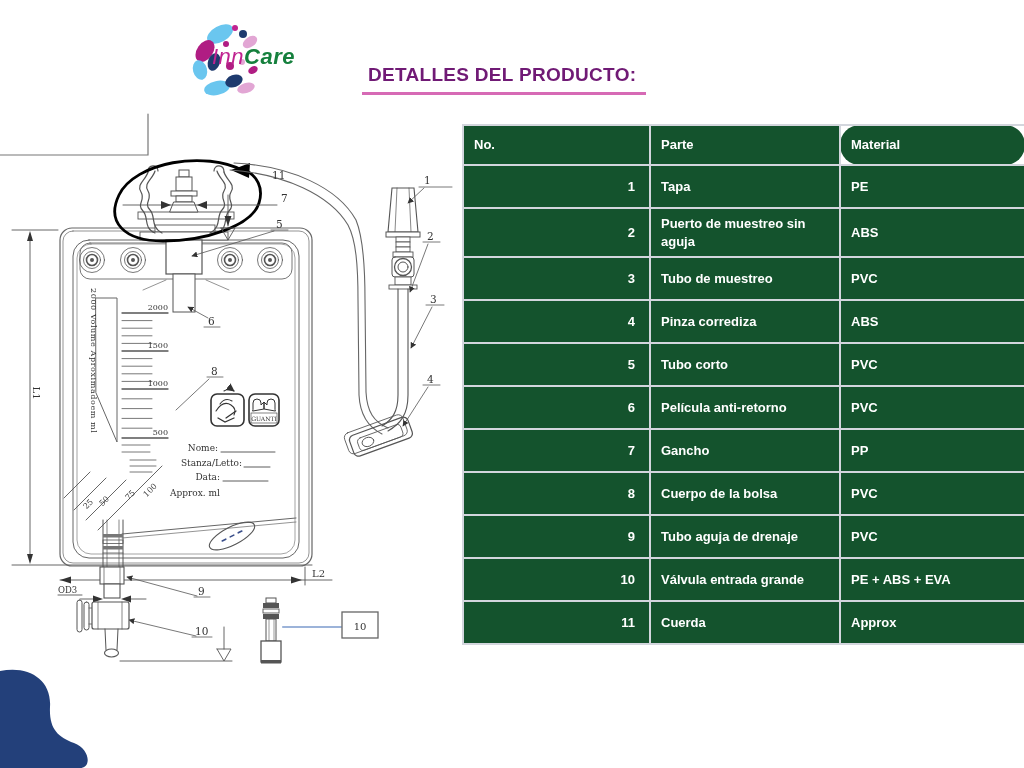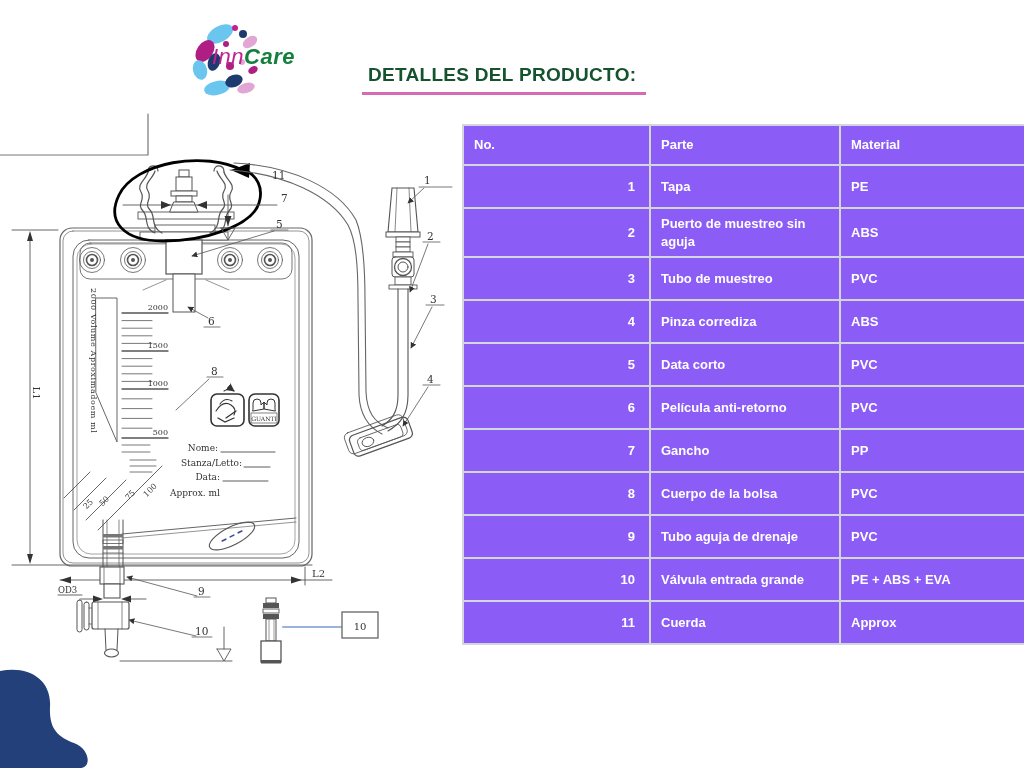--- a/index.html
+++ b/index.html
@@ -11,38 +11,38 @@
   .logo{position:absolute;left:190px;top:14px;width:130px;height:88px;}
   .logo svg{position:absolute;left:0;top:4px;}
   .logo-text{
     position:absolute;left:22px;top:30px;font-style:italic;font-size:22px;
     font-family:"Liberation Sans",sans-serif;letter-spacing:0.5px;white-space:nowrap;
   }
   .logo-inn{color:#c02390;font-weight:normal;margin-top:16px;}
   .logo-care{color:#15803d;font-weight:bold;}
   .page-title{
     position:absolute;left:362px;top:64px;
-    font-size:19px;font-weight:bold;color:#14532d;letter-spacing:0.3px;
+    font-size:19px;font-weight:bold;color:#701a75;letter-spacing:0.3px;
     padding:0 10px 6px 6px;border-bottom:3px solid #d66ab5;
   }
   
   .spec-table{
     position:absolute;left:462px;top:124px;border-collapse:collapse;
     table-layout:fixed;width:497px;
   }
   .spec-table td{
-    background:#8b5cf6;color:#ffffff;border:2px solid #d3d6dd;
+    background:#14532d;color:#ffffff;border:2px solid #d3d6dd;
     font-size:13px;font-weight:bold;vertical-align:middle;
     padding:6px 10px;line-height:1.35;
   }
   .spec-table tr{height:43px;}
   .spec-table tr.head{height:40px;}
   .col-no{width:165px;}
   .col-parte{width:168px;}
-  .col-material{width:163px;}
+  .col-material{width:163px;border-radius:20px;}
   td.num{text-align:right;padding-right:14px;}
   
   .drawing{position:absolute;left:0;top:100px;}
   .blob-svg{position:absolute;left:0;bottom:0;}
 </style>
 </head>
 <body>
 
 <div class="logo">
   <svg width="78" height="80" viewBox="0 0 78 80">
@@ -92,21 +92,21 @@
     <td>Tubo de muestreo</td>
     <td>PVC</td>
   </tr>
   <tr>
     <td class="num">4</td>
     <td>Pinza corrediza</td>
     <td>ABS</td>
   </tr>
   <tr>
     <td class="num">5</td>
-    <td>Data corto</td>
+    <td>Tubo corto</td>
     <td>PVC</td>
   </tr>
   <tr>
     <td class="num">6</td>
     <td>Película anti-retorno</td>
     <td>PVC</td>
   </tr>
   <tr>
     <td class="num">7</td>
     <td>Gancho</td>

